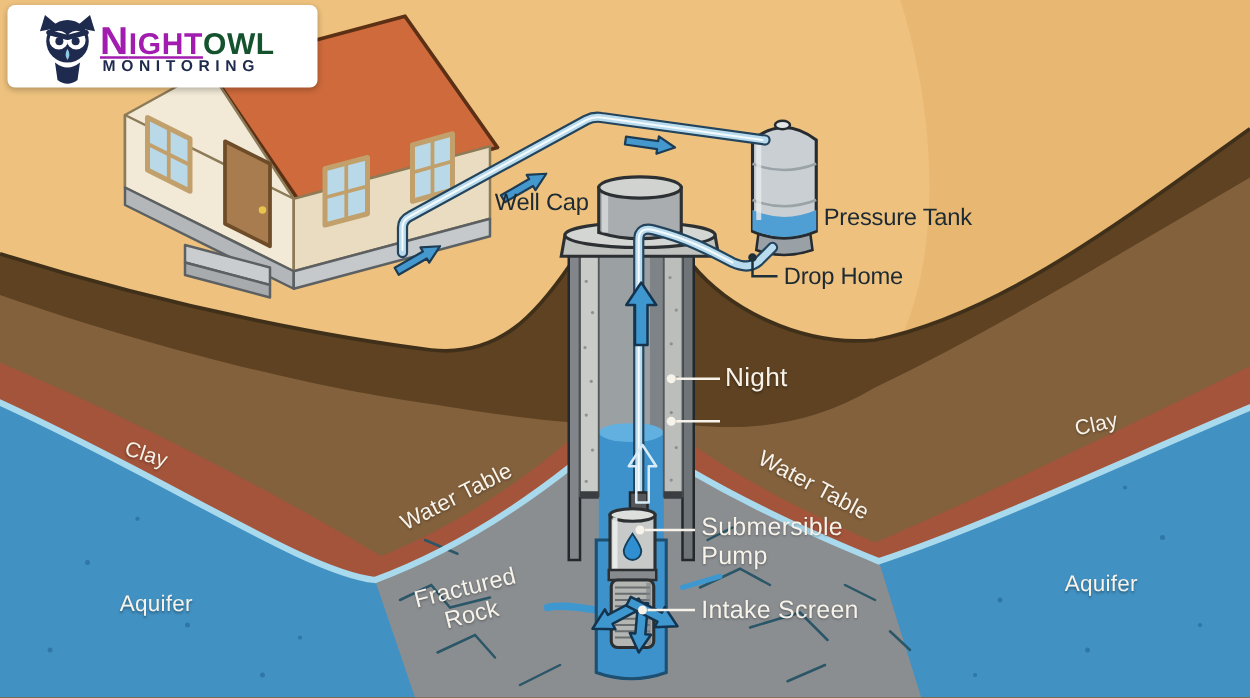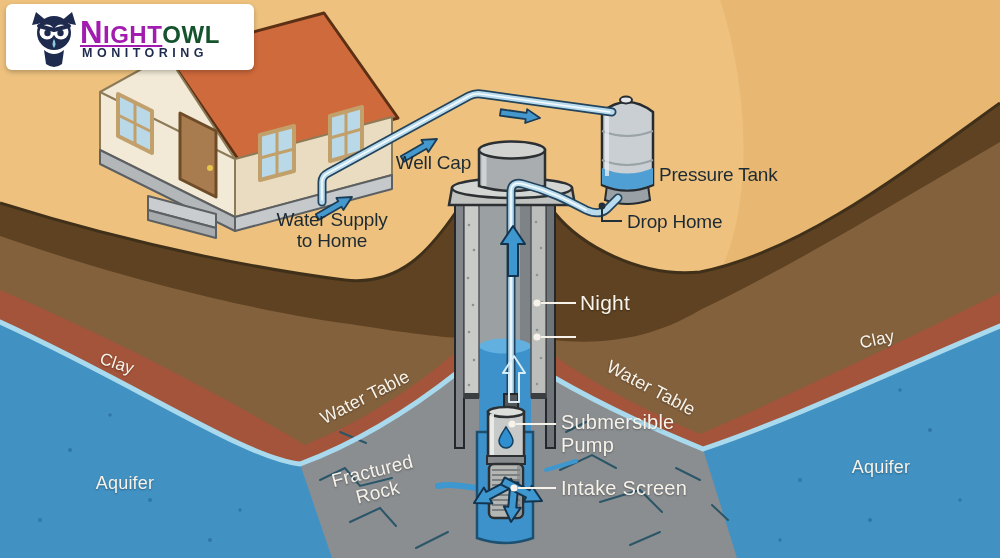--- a/index.html
+++ b/index.html
@@ -249,21 +249,20 @@
       <circle cx="537" cy="337" r="3.6"></circle>
       <circle cx="512" cy="424" r="3.6"></circle>
       <circle cx="514" cy="488" r="3.6"></circle>
     </g>
     <path d="M602,206 L602,221 L622,221" fill="none" stroke="#20303a" stroke-width="2"></path>
     <circle cx="602" cy="206" r="3.4" fill="#20303a"></circle>
   </g>
 </svg>
 
 <div class="lbl dark well-cap">Well Cap</div>
-<div class="lbl dark water-supply ctr"><span>Water Supply</span><br><span>to Home</span></div>
 <div class="lbl dark pressure-tank">Pressure Tank</div>
 <div class="lbl dark drop-pipe">Drop Home</div>
 <div class="lbl light casing">Night</div>
 <div class="lbl light pump"><span>Submersible</span><br><span>Pump</span></div>
 <div class="lbl light intake">Intake Screen</div>
 <div class="lbl light wt-left ctr">Water Table</div>
 <div class="lbl light wt-right ctr">Water Table</div>
 <div class="lbl light clay-left ctr">Clay</div>
 <div class="lbl light clay-right ctr">Clay</div>
 <div class="lbl light aq-left ctr">Aquifer</div>

